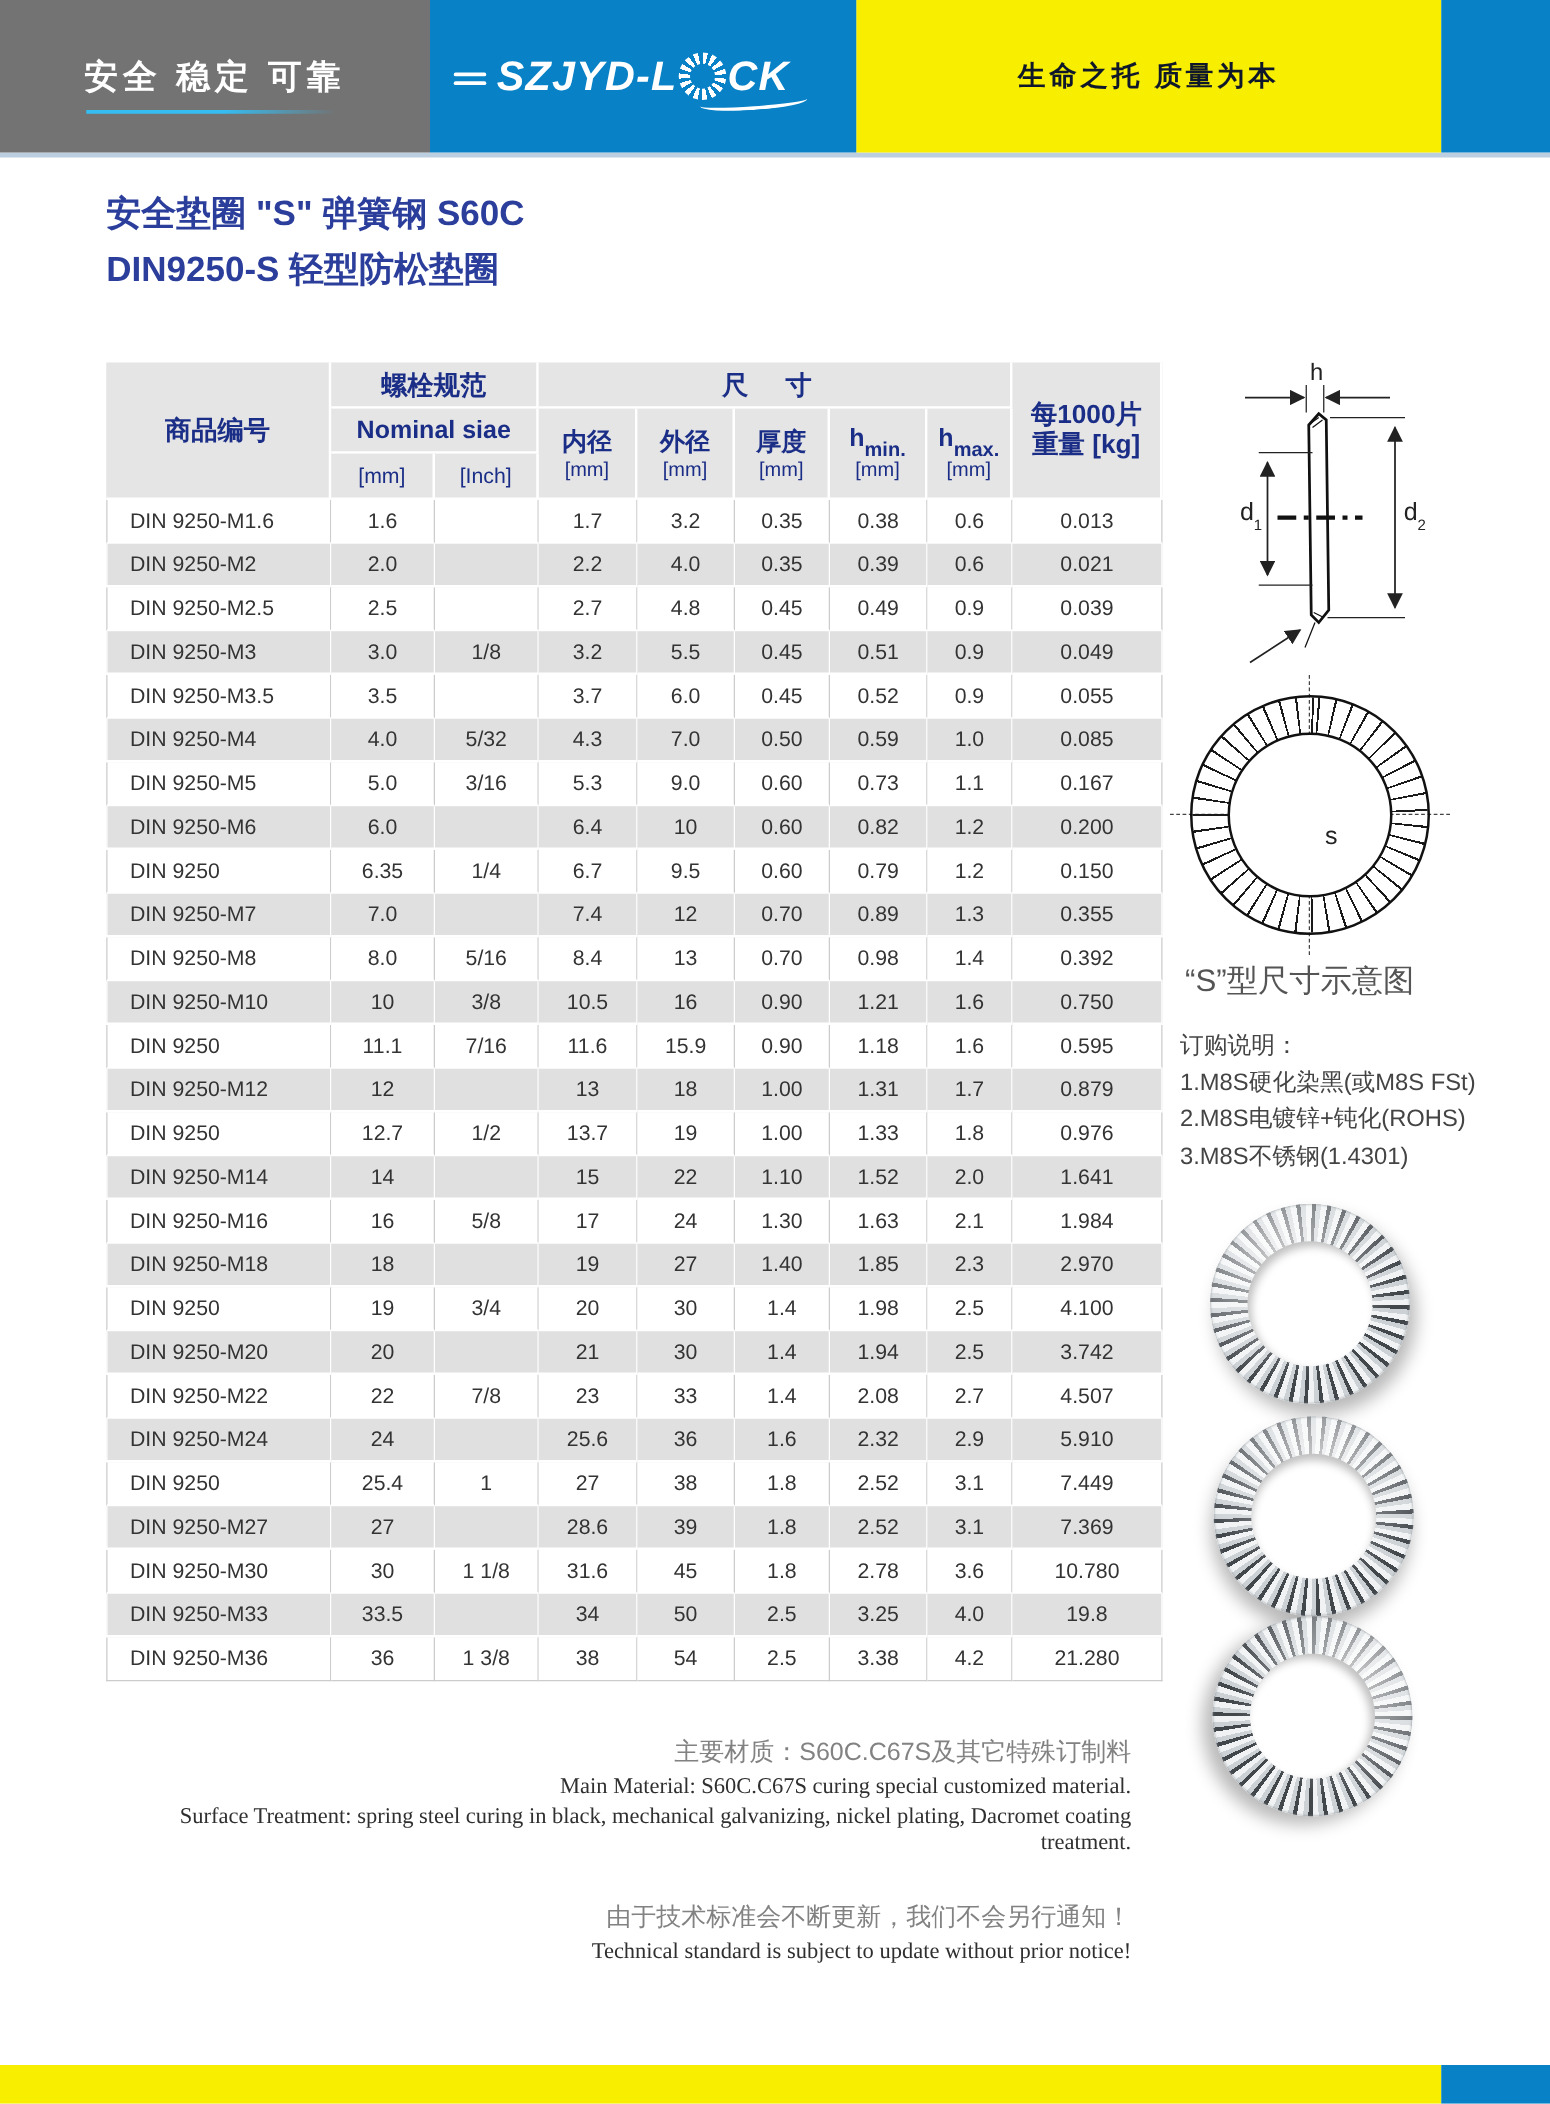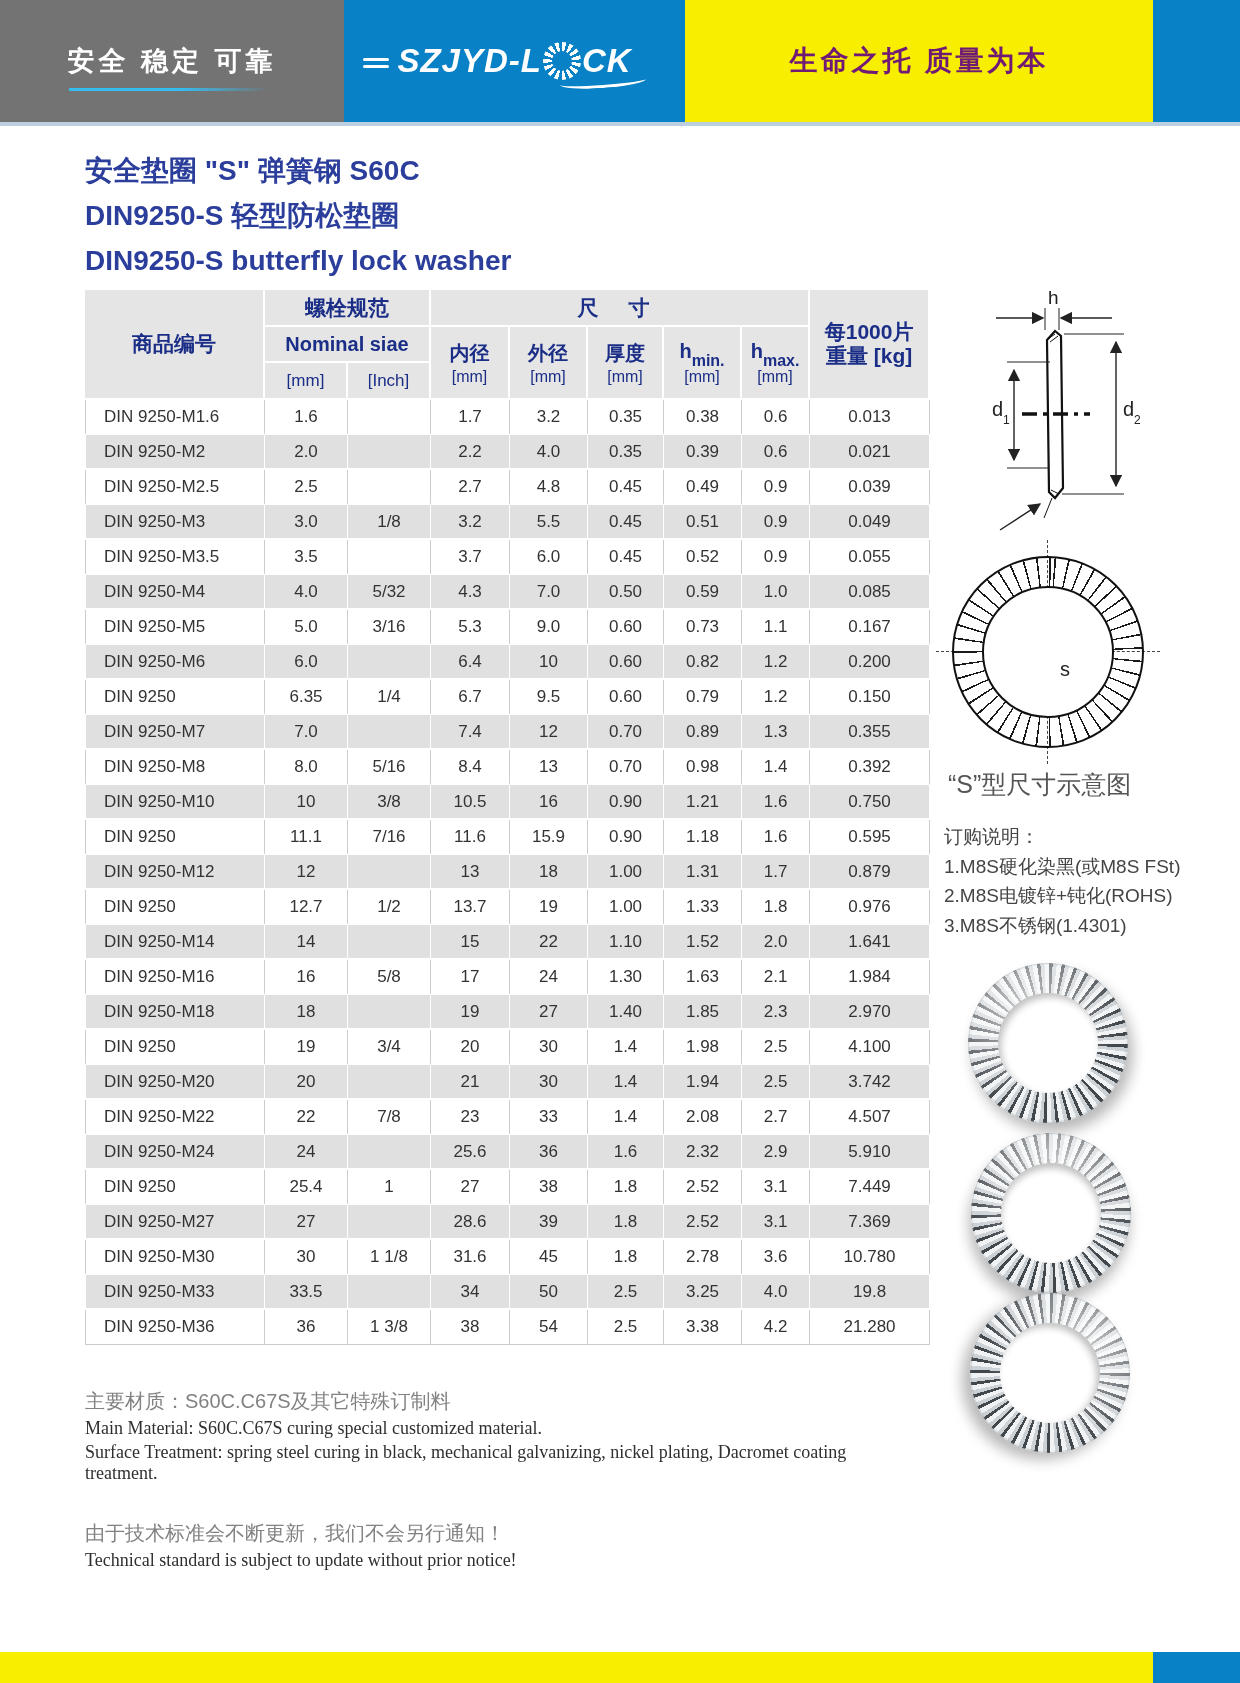--- a/index.html
+++ b/index.html
@@ -16,21 +16,21 @@
   .slogan-left .underline { position:absolute; left:2px; bottom:-12px; width:200px; height:3px;
       background:linear-gradient(to right,#35bdf2,#35bdf2 55%,rgba(53,189,242,0)); }
   .logo { color:#fff; font-style:italic; font-weight:bold; font-size:33px; letter-spacing:1px; display:flex; align-items:center; position:relative; }
   .logo .speedlines { position:absolute; left:-34px; top:12px; width:26px; }
   .logo .speedlines i { display:block; height:3px; background:#fff; margin:4px 0; border-radius:2px; }
   .logo .ring { display:inline-block; width:38px; height:38px; border-radius:50%; margin:0 1px; position:relative;
       background:repeating-conic-gradient(#ffffff 0deg 13deg, rgba(255,255,255,0) 13deg 24deg); }
   .logo .ring::after { content:""; position:absolute; inset:0; margin:auto; width:20px; height:20px; border-radius:50%; background:#0881c6; }
   .logo .swoosh { position:absolute; right:-14px; bottom:-8px; width:86px; height:12px;
       border-bottom:3px solid #fff; border-radius:0 0 100% 100% / 0 0 12px 12px; transform:rotate(-4deg); }
-  .slogan-right { color:#701a75; font-size:28px; font-weight:bold; letter-spacing:3px; }
+  .slogan-right { color:#0f172a; font-size:22px; font-weight:bold; letter-spacing:3px; }
 
   
   .title { position:absolute; left:85px; top:148px; color:#2b3e9b; font-weight:600; line-height:45px; font-size:28px; }
 
   
   table.spec { position:absolute; left:85px; top:290px; width:845px; border-collapse:separate; border-spacing:0; table-layout:fixed; }
   table.spec th { background:#e5e5e5; color:#1b2e87; font-weight:600; border-right:2px solid #fff; border-bottom:2px solid #fff; text-align:center; vertical-align:middle; }
   table.spec thead tr:nth-child(1) th { height:37px; font-size:21px; }
   table.spec thead tr:nth-child(2) th { height:36px; font-size:20px; }
   table.spec thead tr:nth-child(3) th { height:37px; font-size:17px; font-weight:500; }
@@ -62,21 +62,21 @@
         radial-gradient(circle at 35% 28%, rgba(255,255,255,0.75), rgba(255,255,255,0) 62%),
         repeating-conic-gradient(from 10deg, #42474c 0deg 2.4deg, #ccd1d5 2.4deg 5.4deg, #f0f2f3 5.4deg 9deg);
       box-shadow:5px 9px 14px rgba(0,0,0,0.28), inset 0 0 2px #7c848a; }
   .washer-photo::after { content:""; position:absolute; inset:0; margin:auto; width:100px; height:100px; border-radius:50%;
       background:#fff; box-shadow:inset 3px 4px 7px rgba(0,0,0,0.25); }
   .photo1 { left:968px; top:963px; }
   .photo2 { left:971px; top:1133px; transform:rotate(40deg); }
   .photo3 { left:970px; top:1293px; transform:rotate(80deg); }
 
   
-  .footer { position:absolute; left:85px; top:1388px; width:820px; }
+  .footer { position:absolute; left:85px; top:1388px; width:820px;text-align:right; }
   .f-cn { color:#828282; font-size:20px; }
   .f-en { color:#2f2f2f; font-size:18px; font-family:"Liberation Serif", serif; margin-top:3px; }
   .gap1 { margin-top:24px; }
   .gap2 { margin-top:36px; }
 
   .bottom-bar-yellow { position:absolute; left:0; top:1652px; width:1153px; height:31px; background:#f7ee00; }
   .bottom-bar-blue   { position:absolute; left:1153px; top:1652px; width:87px; height:31px; background:#0881c6; }
 
   svg text { font-family:"Liberation Sans", sans-serif; fill:#222; }
 </style>
@@ -106,21 +106,20 @@
     </div>
     <div class="yellow">
       <span class="slogan-right">生命之托 质量为本</span>
     </div>
     <div class="blue2"></div>
   </div>
 
   <div class="title">
     <div>安全垫圈 "S" 弹簧钢 S60C</div>
     <div>DIN9250-S 轻型防松垫圈</div>
-    <div>DIN9250-S butterfly lock washer</div>
   </div>
 
   <table class="spec">
     <colgroup>
       <col style="width:180px">
         <col style="width:83px">
         <col style="width:83px">
       <col style="width:79px">
         <col style="width:78px">
         <col style="width:76px">

